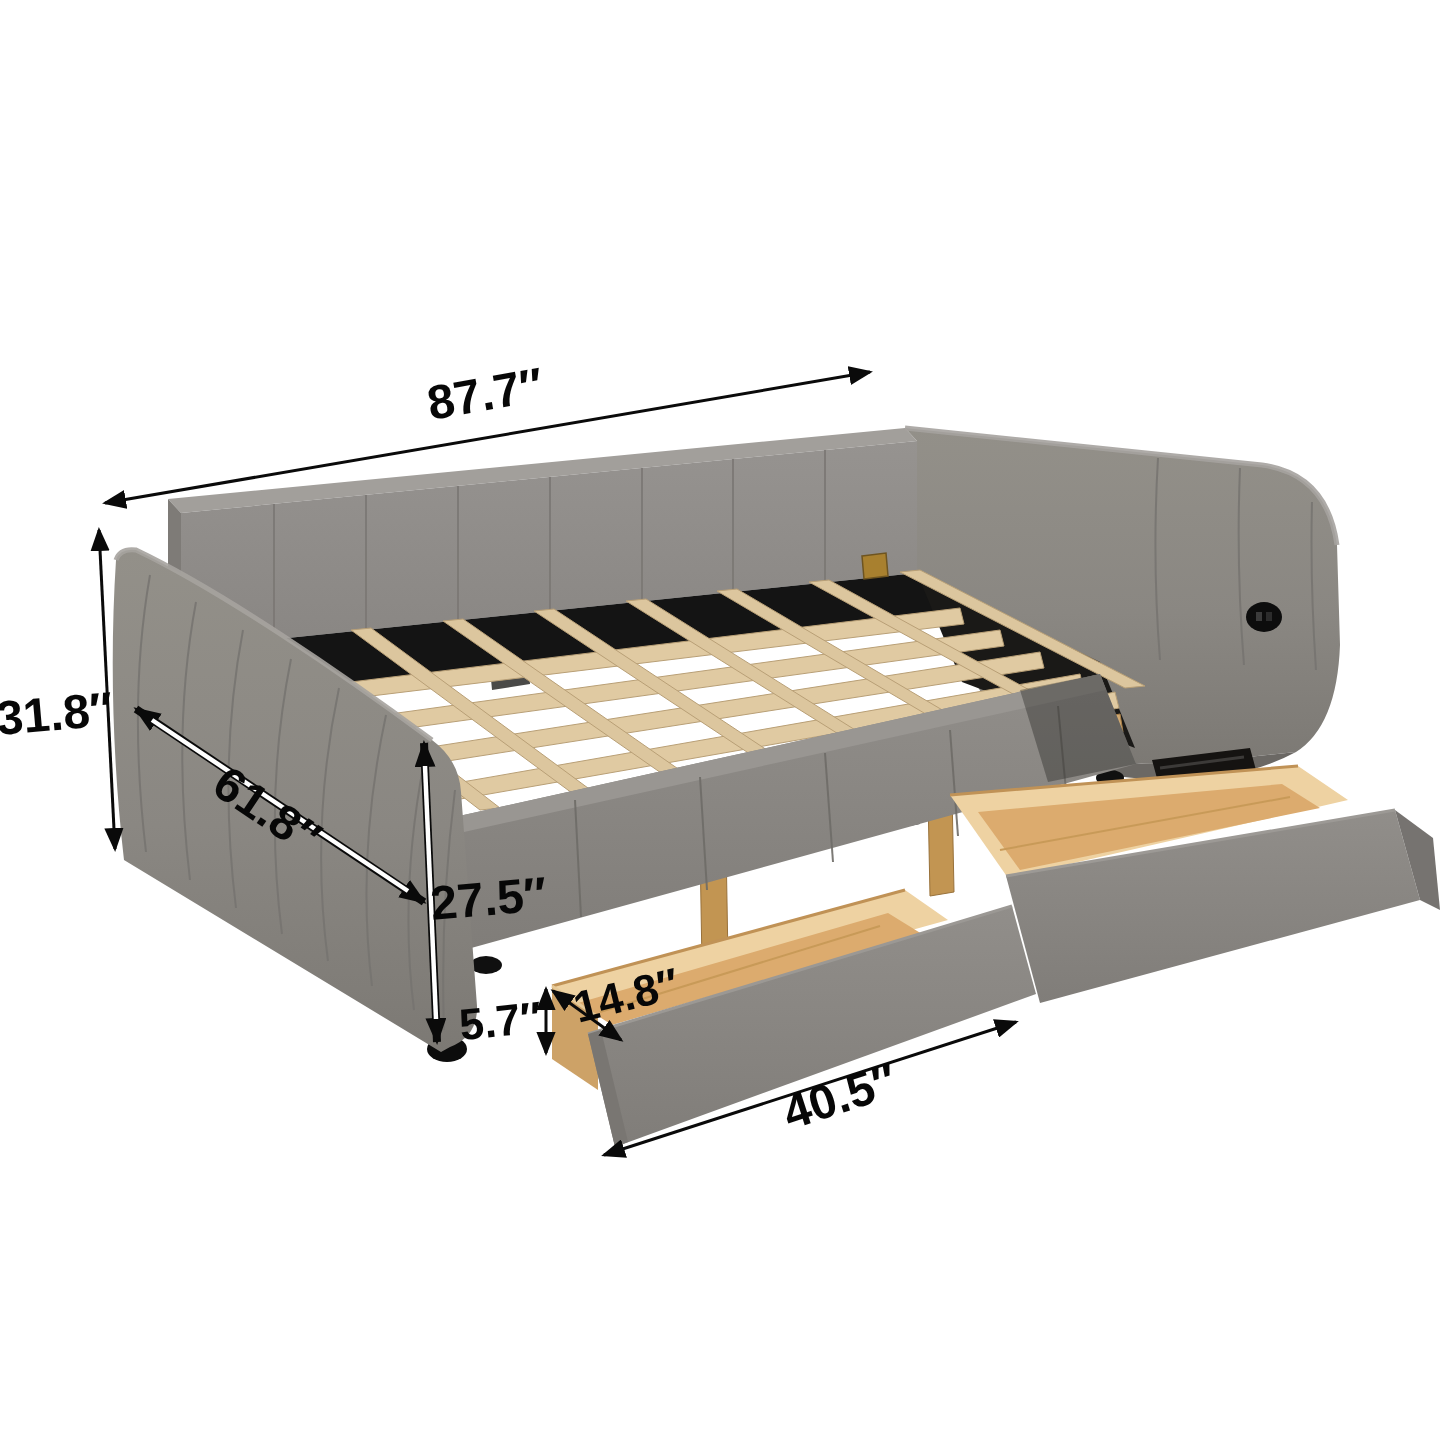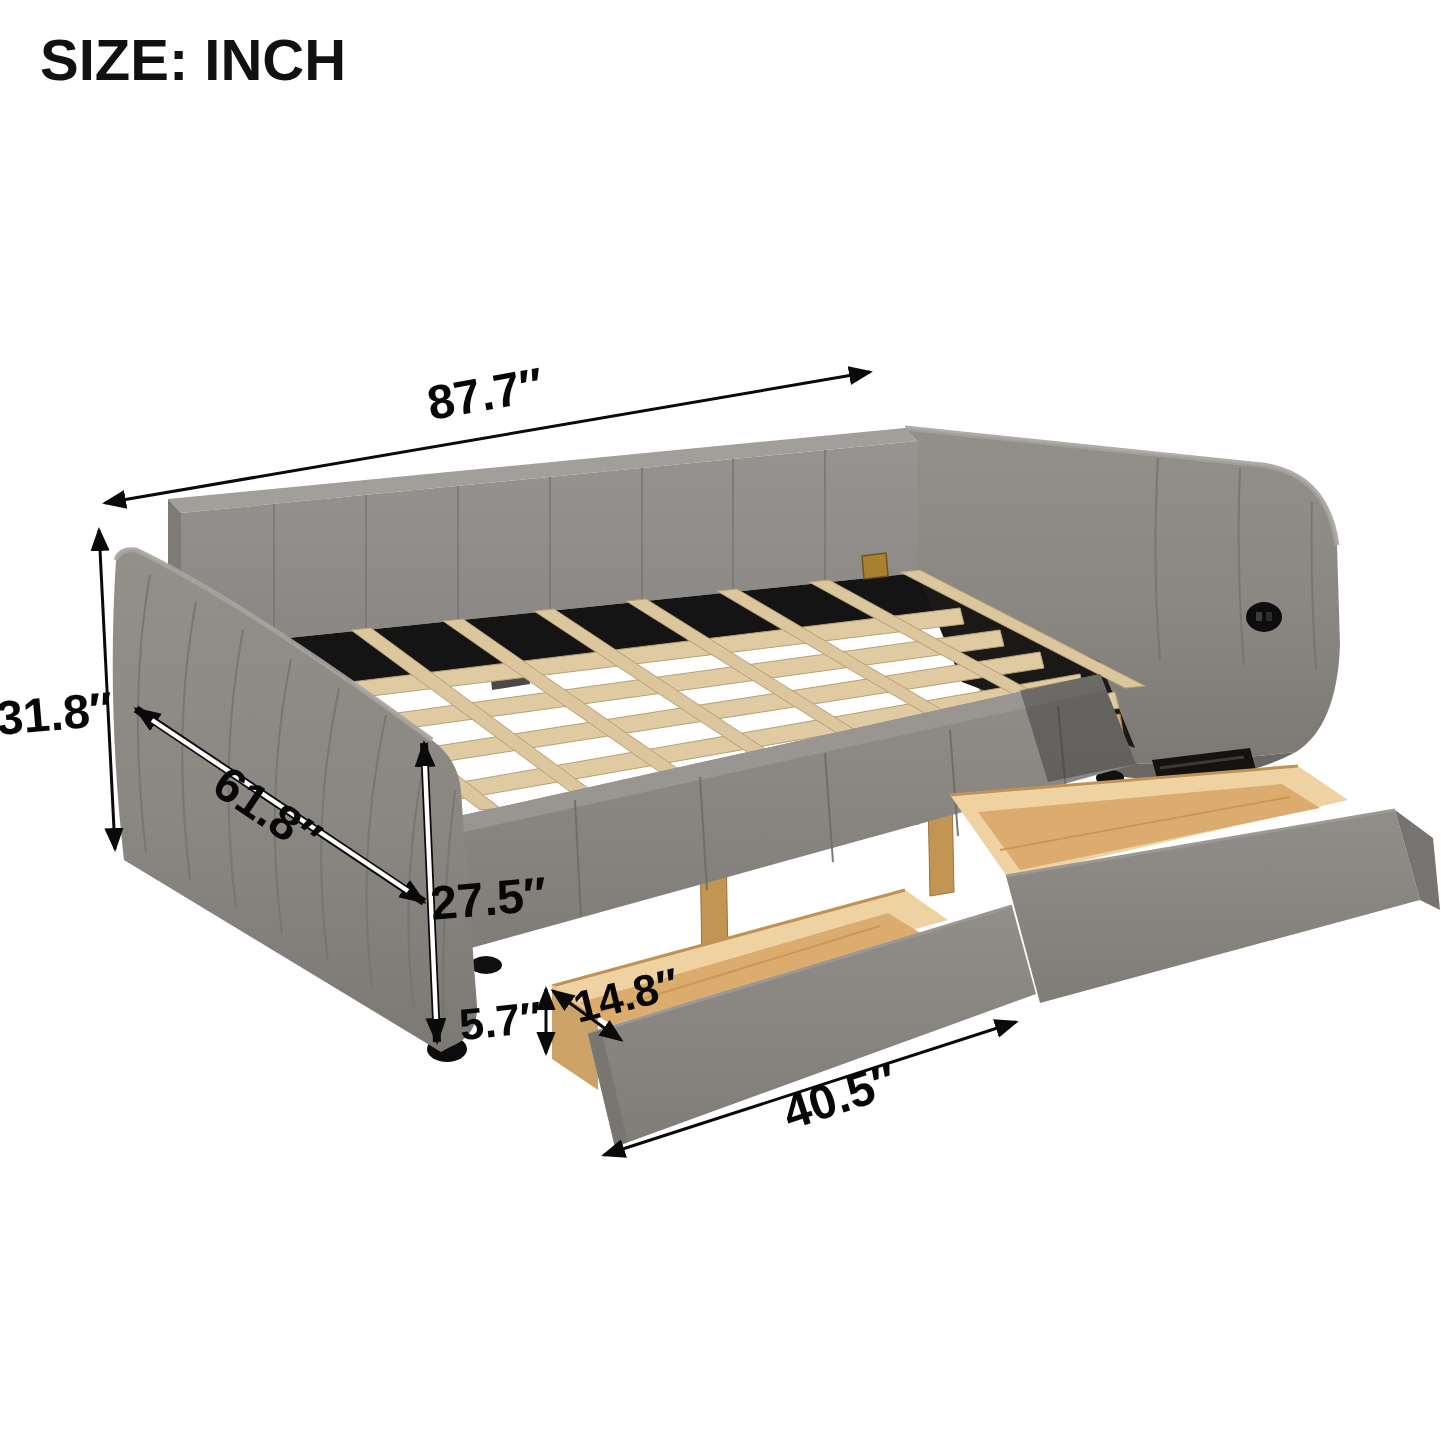--- a/index.html
+++ b/index.html
@@ -20,21 +20,20 @@
   .seam-rail{stroke:#6e6b67;stroke-width:2;fill:none;opacity:.9;}
   .dimline{stroke:#0a0a0a;stroke-width:3;fill:none;}
   .dimcased-base{stroke:#0a0a0a;stroke-width:8;fill:none;}
   .dimcased-core{stroke:#ffffff;stroke-width:4.5;fill:none;}
 </style>
 </head>
 <body>
 
 <div class="stage">
 
-  <h1 class="size-title">SIZE: INCH</h1>
 
   <svg width="1445" height="1445" viewBox="0 0 1445 1445">
     <defs>
       <marker id="ah" markerUnits="strokeWidth" markerWidth="8" markerHeight="6.4" refX="7" refY="3.2" orient="auto-start-reverse">
         <path d="M0,0 L8,3.2 L0,6.4 Z" fill="#0a0a0a"></path>
       </marker>
       <marker id="ahu" markerUnits="userSpaceOnUse" markerWidth="27" markerHeight="21" refX="24" refY="10.5" orient="auto-start-reverse">
         <path d="M0,0 L27,10.5 L0,21 Z" fill="#0a0a0a"></path>
       </marker>
       <linearGradient id="gArm" x1="0" y1="0" x2="0" y2="1">

